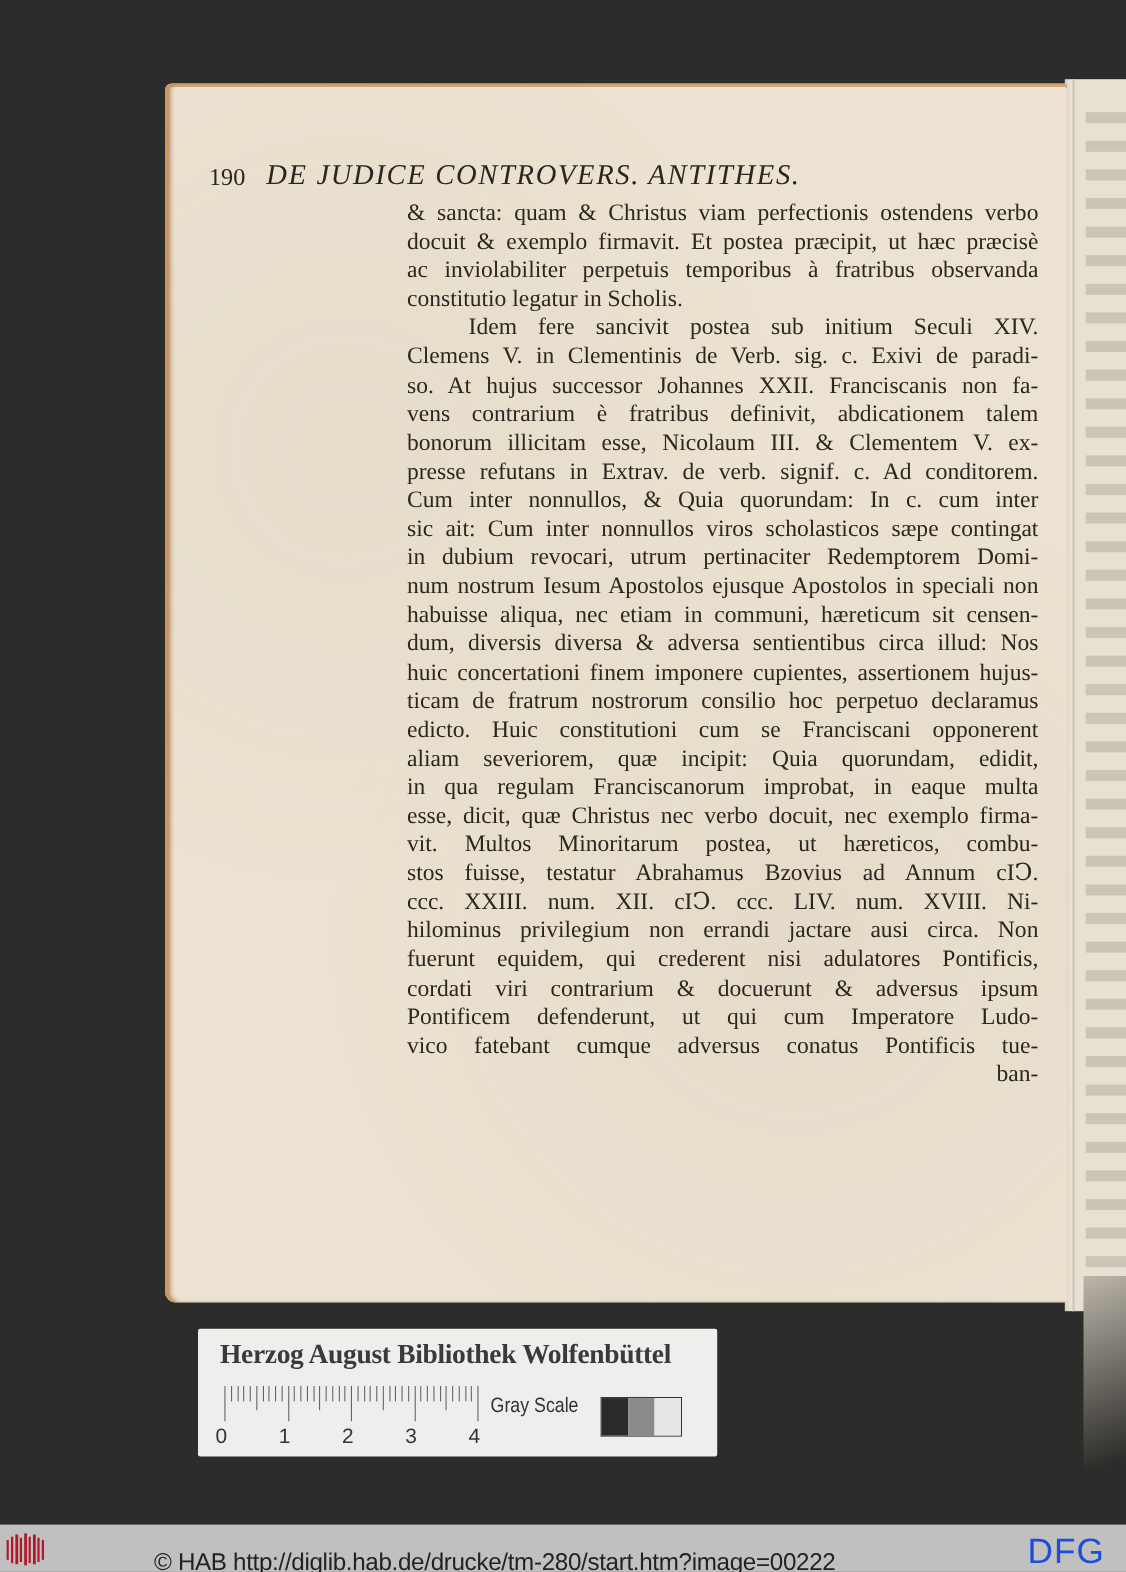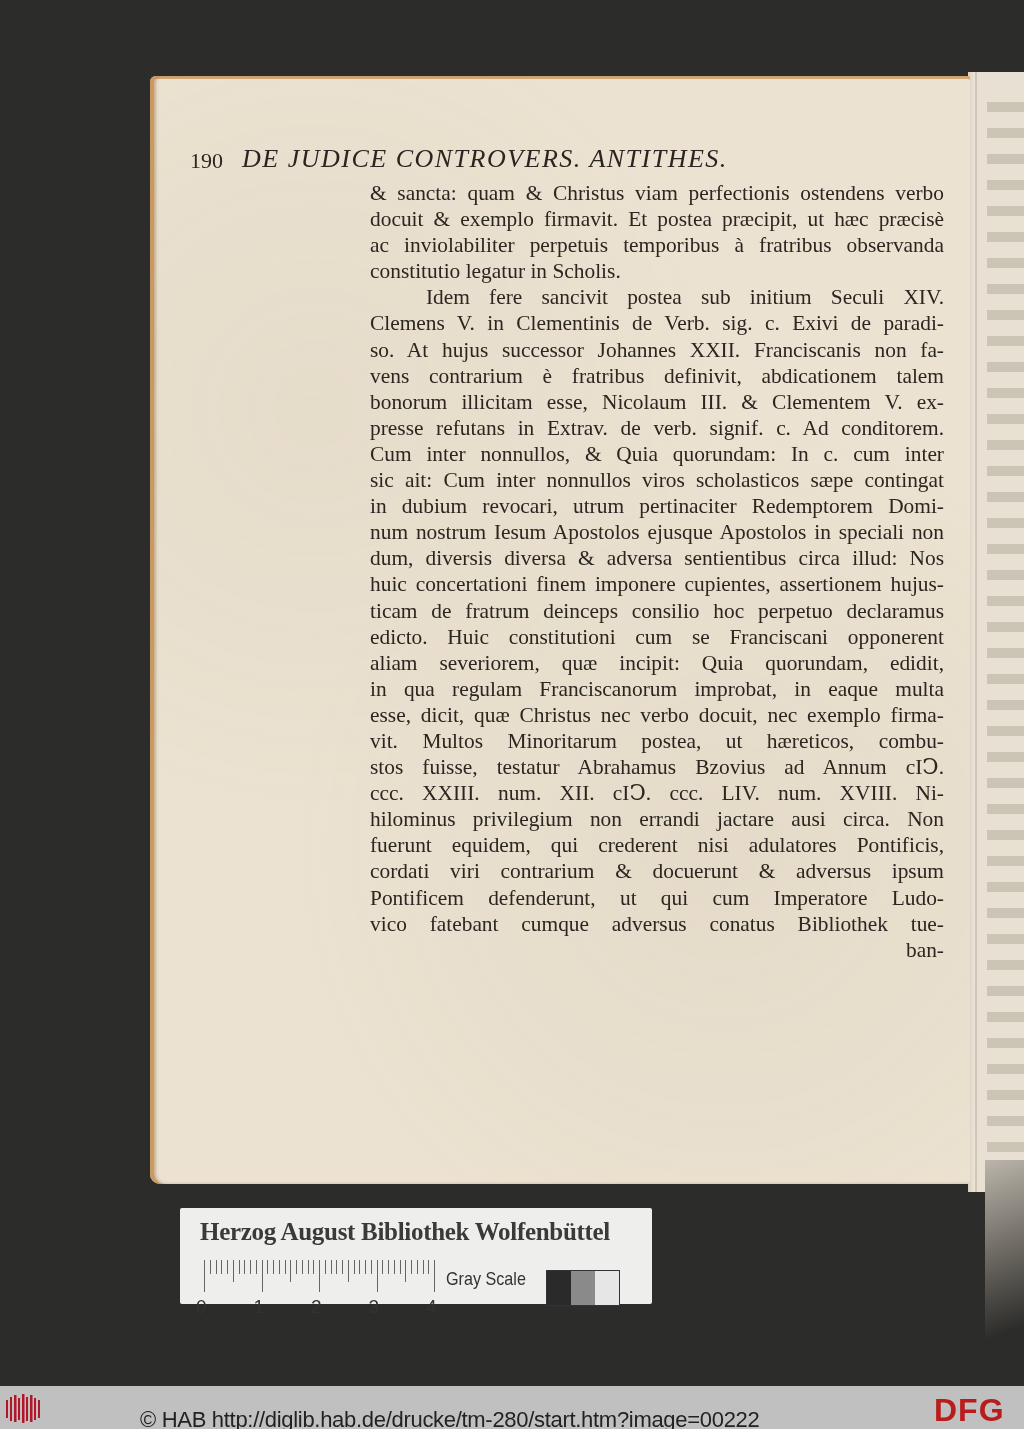--- a/index.html
+++ b/index.html
@@ -63,21 +63,21 @@
   }
   .line {
     display: block; white-space: nowrap; text-align: justify; text-align-last: justify;
     height: 26.1px; overflow: visible;
   }
   .line.last { text-align-last: left; }
   .line.right { text-align: right; text-align-last: right; }
   .line.indent { padding-left: 56px; }
   .it { }
   .card {
-    position: absolute; left: 180px; top: 1208px; width: 472px; height: 96px;
+    position: absolute; left: 180px; top: 1208px; width: 472px; height: 116px;
     background: #eeeeec;
     border-radius: 2px;
   }
   .card-title {
     position: absolute; left: 20px; top: 10px;
     font-family: "Liberation Serif", serif; font-weight: bold;
     font-size: 25px; color: #3a3a3a; letter-spacing: -0.3px;
   }
   .ruler {
     position: absolute; left: 24px; top: 52px; width: 232px; height: 40px;
@@ -105,22 +105,22 @@
   .footer-logo {
     position: absolute; left: 4px; top: 6px; width: 42px; height: 32px;
   }
   .footer-text {
     position: absolute; left: 140px; top: 21px;
     font-family: "Liberation Sans", sans-serif; font-size: 22px; color: #222;
     letter-spacing: -0.3px;
   }
   .dfg {
     position: absolute; left: 934px; top: 6px;
-    font-family: "Liberation Sans", sans-serif; font-weight: bold;
-    font-size: 32px; color: #b91c1c; letter-spacing: 1px; text-align: right;
+    font-family: "Liberation Sans", sans-serif; font-weight: normal;
+    font-size: 32px; color: #1d4ed8; letter-spacing: 1px; text-align: right;
   }
 </style>
 </head>
 <body>
 
 <div class="scan"></div>
 <div class="neighbor-shadow"></div>
 <div class="neighbor-page" id="neighbor">
     <div class="ghost" style="top: 30px;"></div>
     <div class="ghost" style="top: 56px;"></div>
@@ -181,35 +181,36 @@
     <span class="line indent"><span>Idem fere sancivit postea sub initium Seculi XIV.</span></span>
     <span class="line"><span>Clemens V. in Clementinis de Verb. sig. c. Exivi de paradi-</span></span>
     <span class="line"><span>so. At hujus successor Johannes XXII. Franciscanis non fa-</span></span>
     <span class="line"><span>vens contrarium è fratribus definivit, abdicationem talem</span></span>
     <span class="line"><span>bonorum illicitam esse, Nicolaum III. &amp; Clementem V. ex-</span></span>
     <span class="line"><span>presse refutans in Extrav. de verb. signif. c. Ad conditorem.</span></span>
     <span class="line"><span>Cum inter nonnullos, &amp; Quia quorundam: In c. cum inter</span></span>
     <span class="line"><span>sic ait: </span><span class="it">Cum inter nonnullos viros scholasticos sæpe contingat</span></span>
     <span class="line"><span class="it">in dubium revocari, utrum pertinaciter Redemptorem Domi-</span></span>
     <span class="line"><span class="it">num nostrum Iesum Apostolos ejusque Apostolos in speciali non</span></span>
+    <span class="line"><span class="it">habuisse aliqua, nec etiam in communi, hæreticum sit censen-</span></span>
     <span class="line"><span class="it">dum, diversis diversa &amp; adversa sentientibus circa illud: Nos</span></span>
     <span class="line"><span class="it">huic concertationi finem imponere cupientes, assertionem hujus-</span></span>
-    <span class="line"><span class="it">ticam de fratrum deinceps consilio hoc perpetuo declaramus</span></span>
+    <span class="line"><span class="it">ticam de fratrum nostrorum consilio hoc perpetuo declaramus</span></span>
     <span class="line"><span class="it">edicto. </span><span>Huic constitutioni cum se Franciscani opponerent</span></span>
     <span class="line"><span>aliam severiorem, quæ incipit: Quia quorundam, edidit,</span></span>
     <span class="line"><span>in qua regulam Franciscanorum improbat, in eaque </span><span class="it">multa</span></span>
     <span class="line"><span class="it">esse</span><span>, dicit, </span><span class="it">quæ Christus nec verbo docuit, nec exemplo firma-</span></span>
     <span class="line"><span class="it">vit. </span><span>Multos Minoritarum postea, ut hæreticos, combu-</span></span>
     <span class="line"><span>stos fuisse, testatur Abrahamus Bzovius ad Annum cIↃ.</span></span>
     <span class="line"><span>ccc. XXIII. num. XII. cIↃ. ccc. LIV. num. XVIII. Ni-</span></span>
     <span class="line"><span>hilominus privilegium non errandi jactare ausi circa. Non</span></span>
     <span class="line"><span>fuerunt equidem, qui crederent nisi adulatores Pontificis,</span></span>
     <span class="line"><span>cordati viri contrarium &amp; docuerunt &amp; adversus ipsum</span></span>
     <span class="line"><span>Pontificem defenderunt, ut qui cum Imperatore Ludo-</span></span>
-    <span class="line"><span>vico fatebant cumque adversus conatus Bibliothek tue-</span></span>
+    <span class="line"><span>vico fatebant cumque adversus conatus Pontificis tue-</span></span>
     <span class="line right"><span>ban-</span></span>
   </div>
 
 <div class="card">
   <div class="card-title">Herzog August Bibliothek Wolfenbüttel</div>
   <div class="ruler" id="ruler">
       <div class="tick" style="left: 0px; height: 32px; top: 0px; bottom: auto;"></div>
       <div class="tick" style="left: 5.75px; height: 14px; top: 0px; bottom: auto;"></div>
       <div class="tick" style="left: 11.5px; height: 14px; top: 0px; bottom: auto;"></div>
       <div class="tick" style="left: 17.25px; height: 14px; top: 0px; bottom: auto;"></div>

